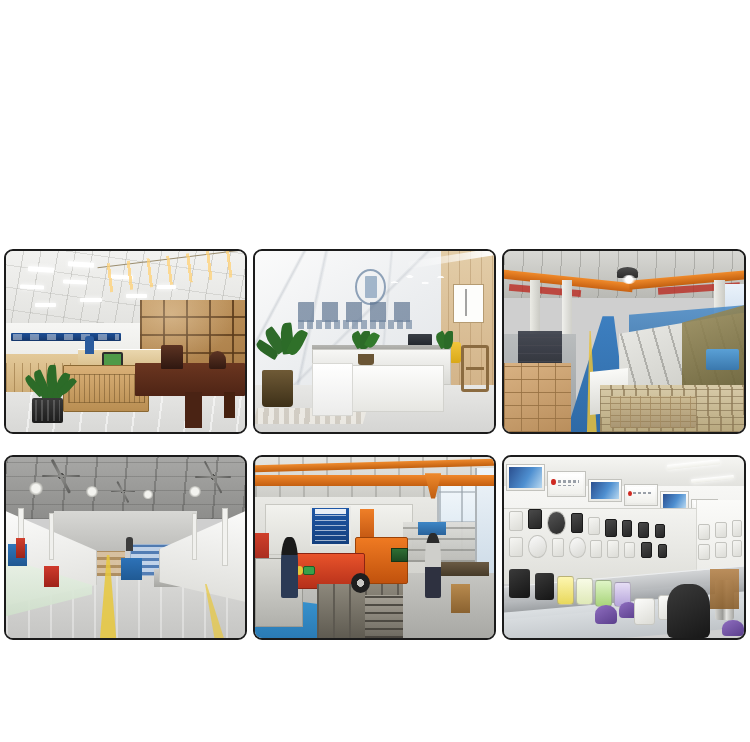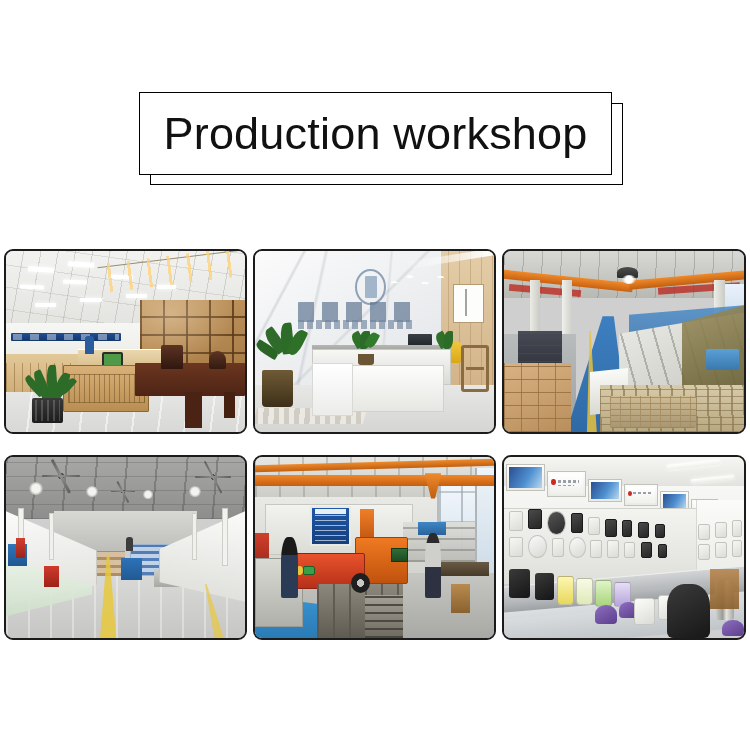--- a/index.html
+++ b/index.html
@@ -824,26 +824,20 @@
     right:2%; top:62%; width:12%; height:22%;
     background: linear-gradient(#b8864e,#8a5f2c);
     opacity:.9;
   }
 </style>
 </head>
 <body>
 
 <div class="page">
 
-  <div class="title-zone">
-    <div class="title-shadow-box"></div>
-    <div class="title-box">
-      <span class="title-text">Production workshop</span>
-    </div>
-  </div>
 
   <div class="grid">
 
     <div class="photo" title="showroom office">
       <div class="scene">
         <div class="p1-ceiling"></div>
         <div class="p1-ceil-grid"></div>
         <div class="p1-lamp" style="left:9%;top:9%;width:11%;height:2.6%;transform:rotate(4deg)"></div>
         <div class="p1-lamp" style="left:26%;top:6%;width:11%;height:2.6%;transform:rotate(4deg)"></div>
         <div class="p1-lamp" style="left:6%;top:19%;width:10%;height:2.4%;transform:rotate(3deg)"></div>

